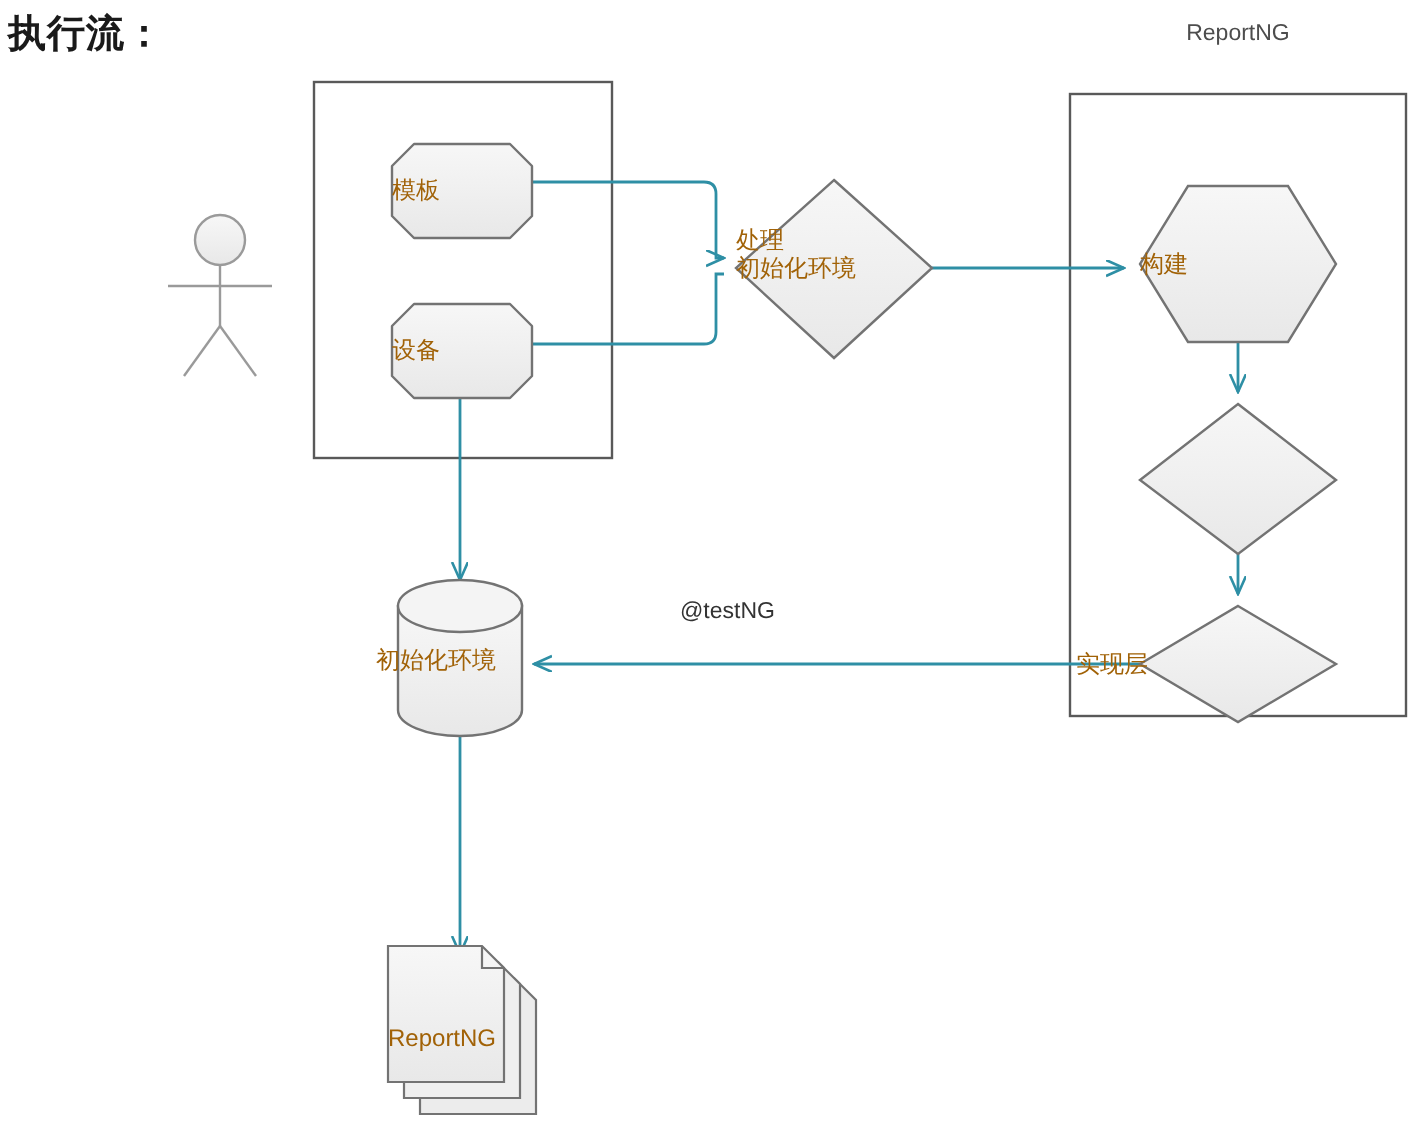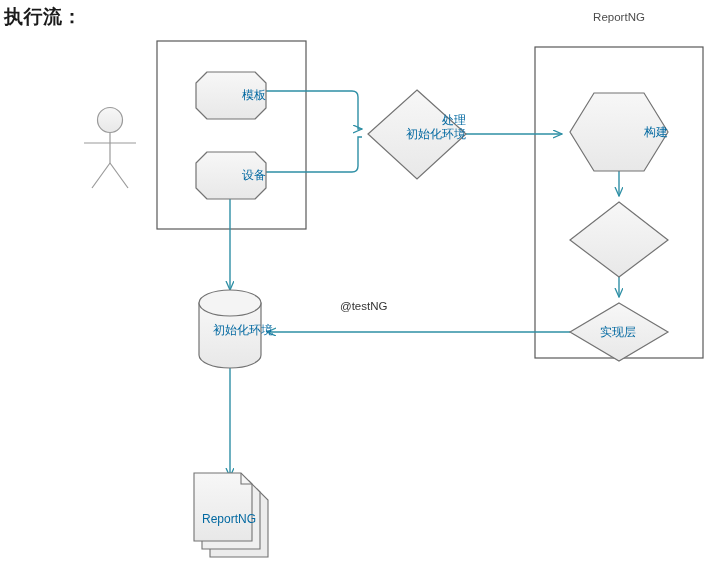--- a/index.html
+++ b/index.html
@@ -31,22 +31,22 @@
     left: 4px;
     top: 4px;
     font-size: 19px;
     font-weight: bold;
     color: #1a1a1a;
     letter-spacing: 0.5px;
     white-space: nowrap;
   }
   .node-label {
     position: absolute;
-    text-align: right;
-    color: #0369a1;
+    text-align: left;
+    color: #a16207;
     font-size: 12px;
     line-height: 14px;
     white-space: pre;
     pointer-events: none;
   }
   .container-title {
     position: absolute;
     text-align: center;
     color: #4d4d4d;
     font-size: 11.5px;

